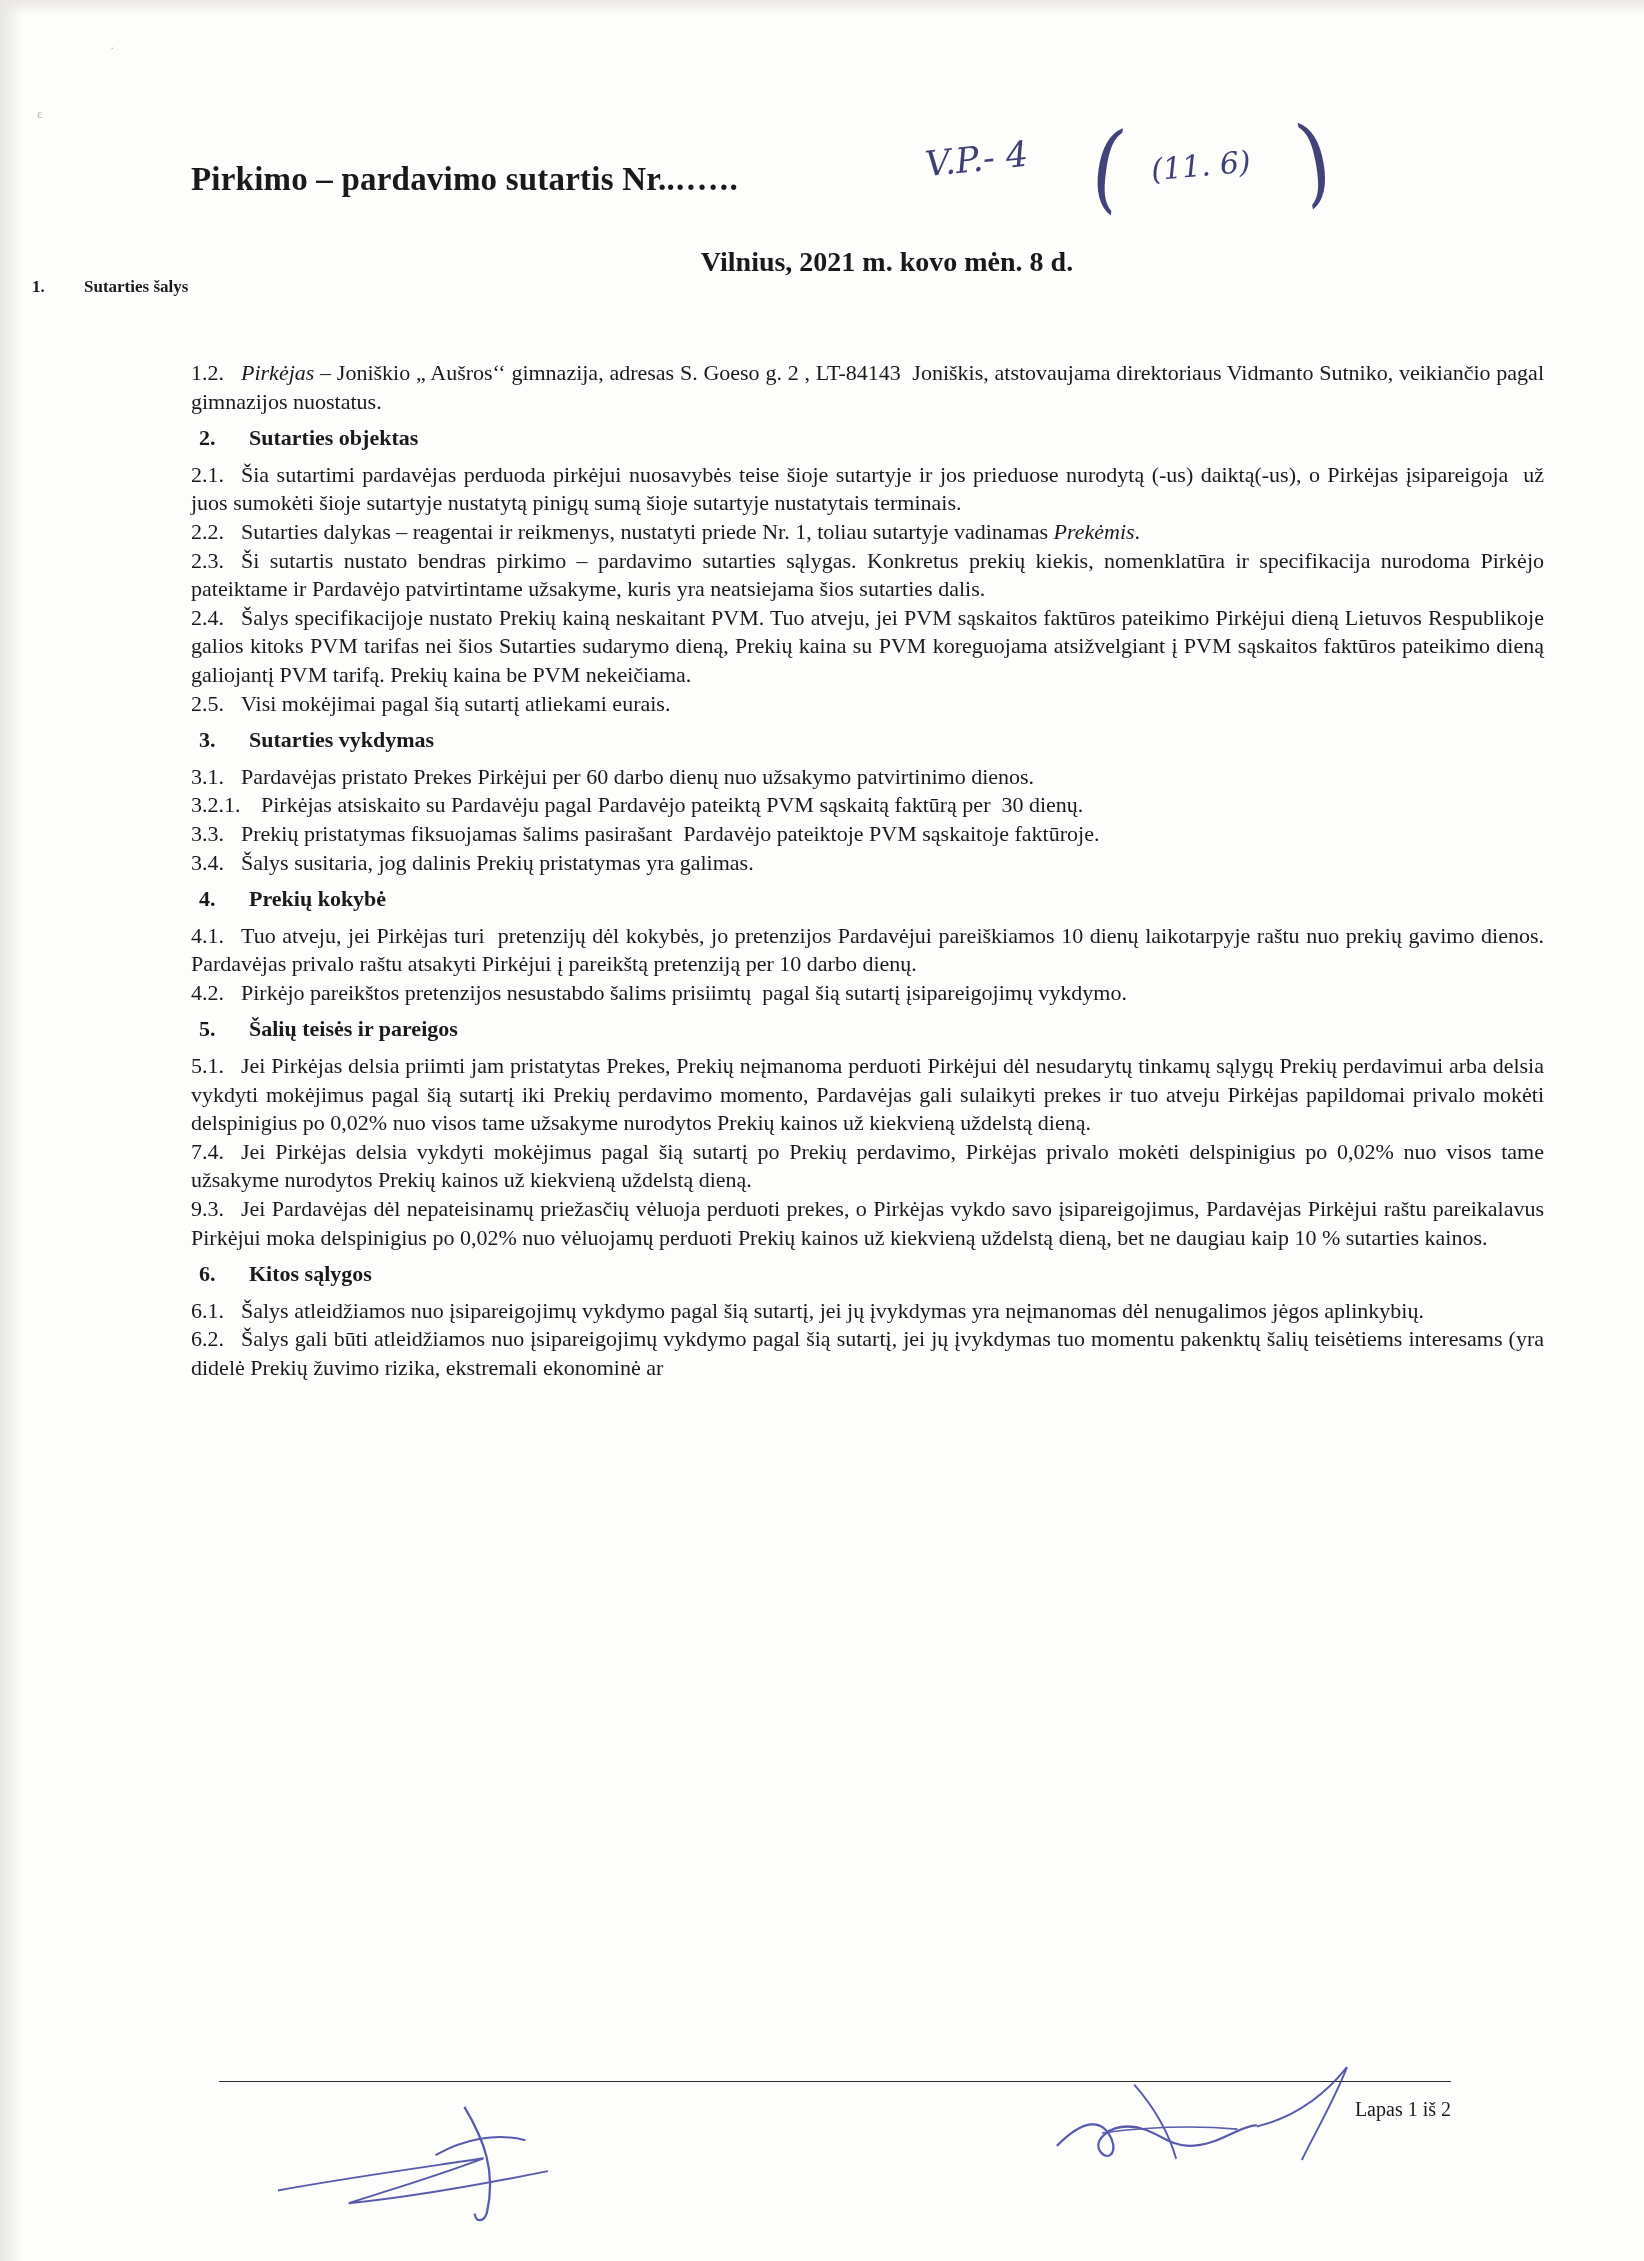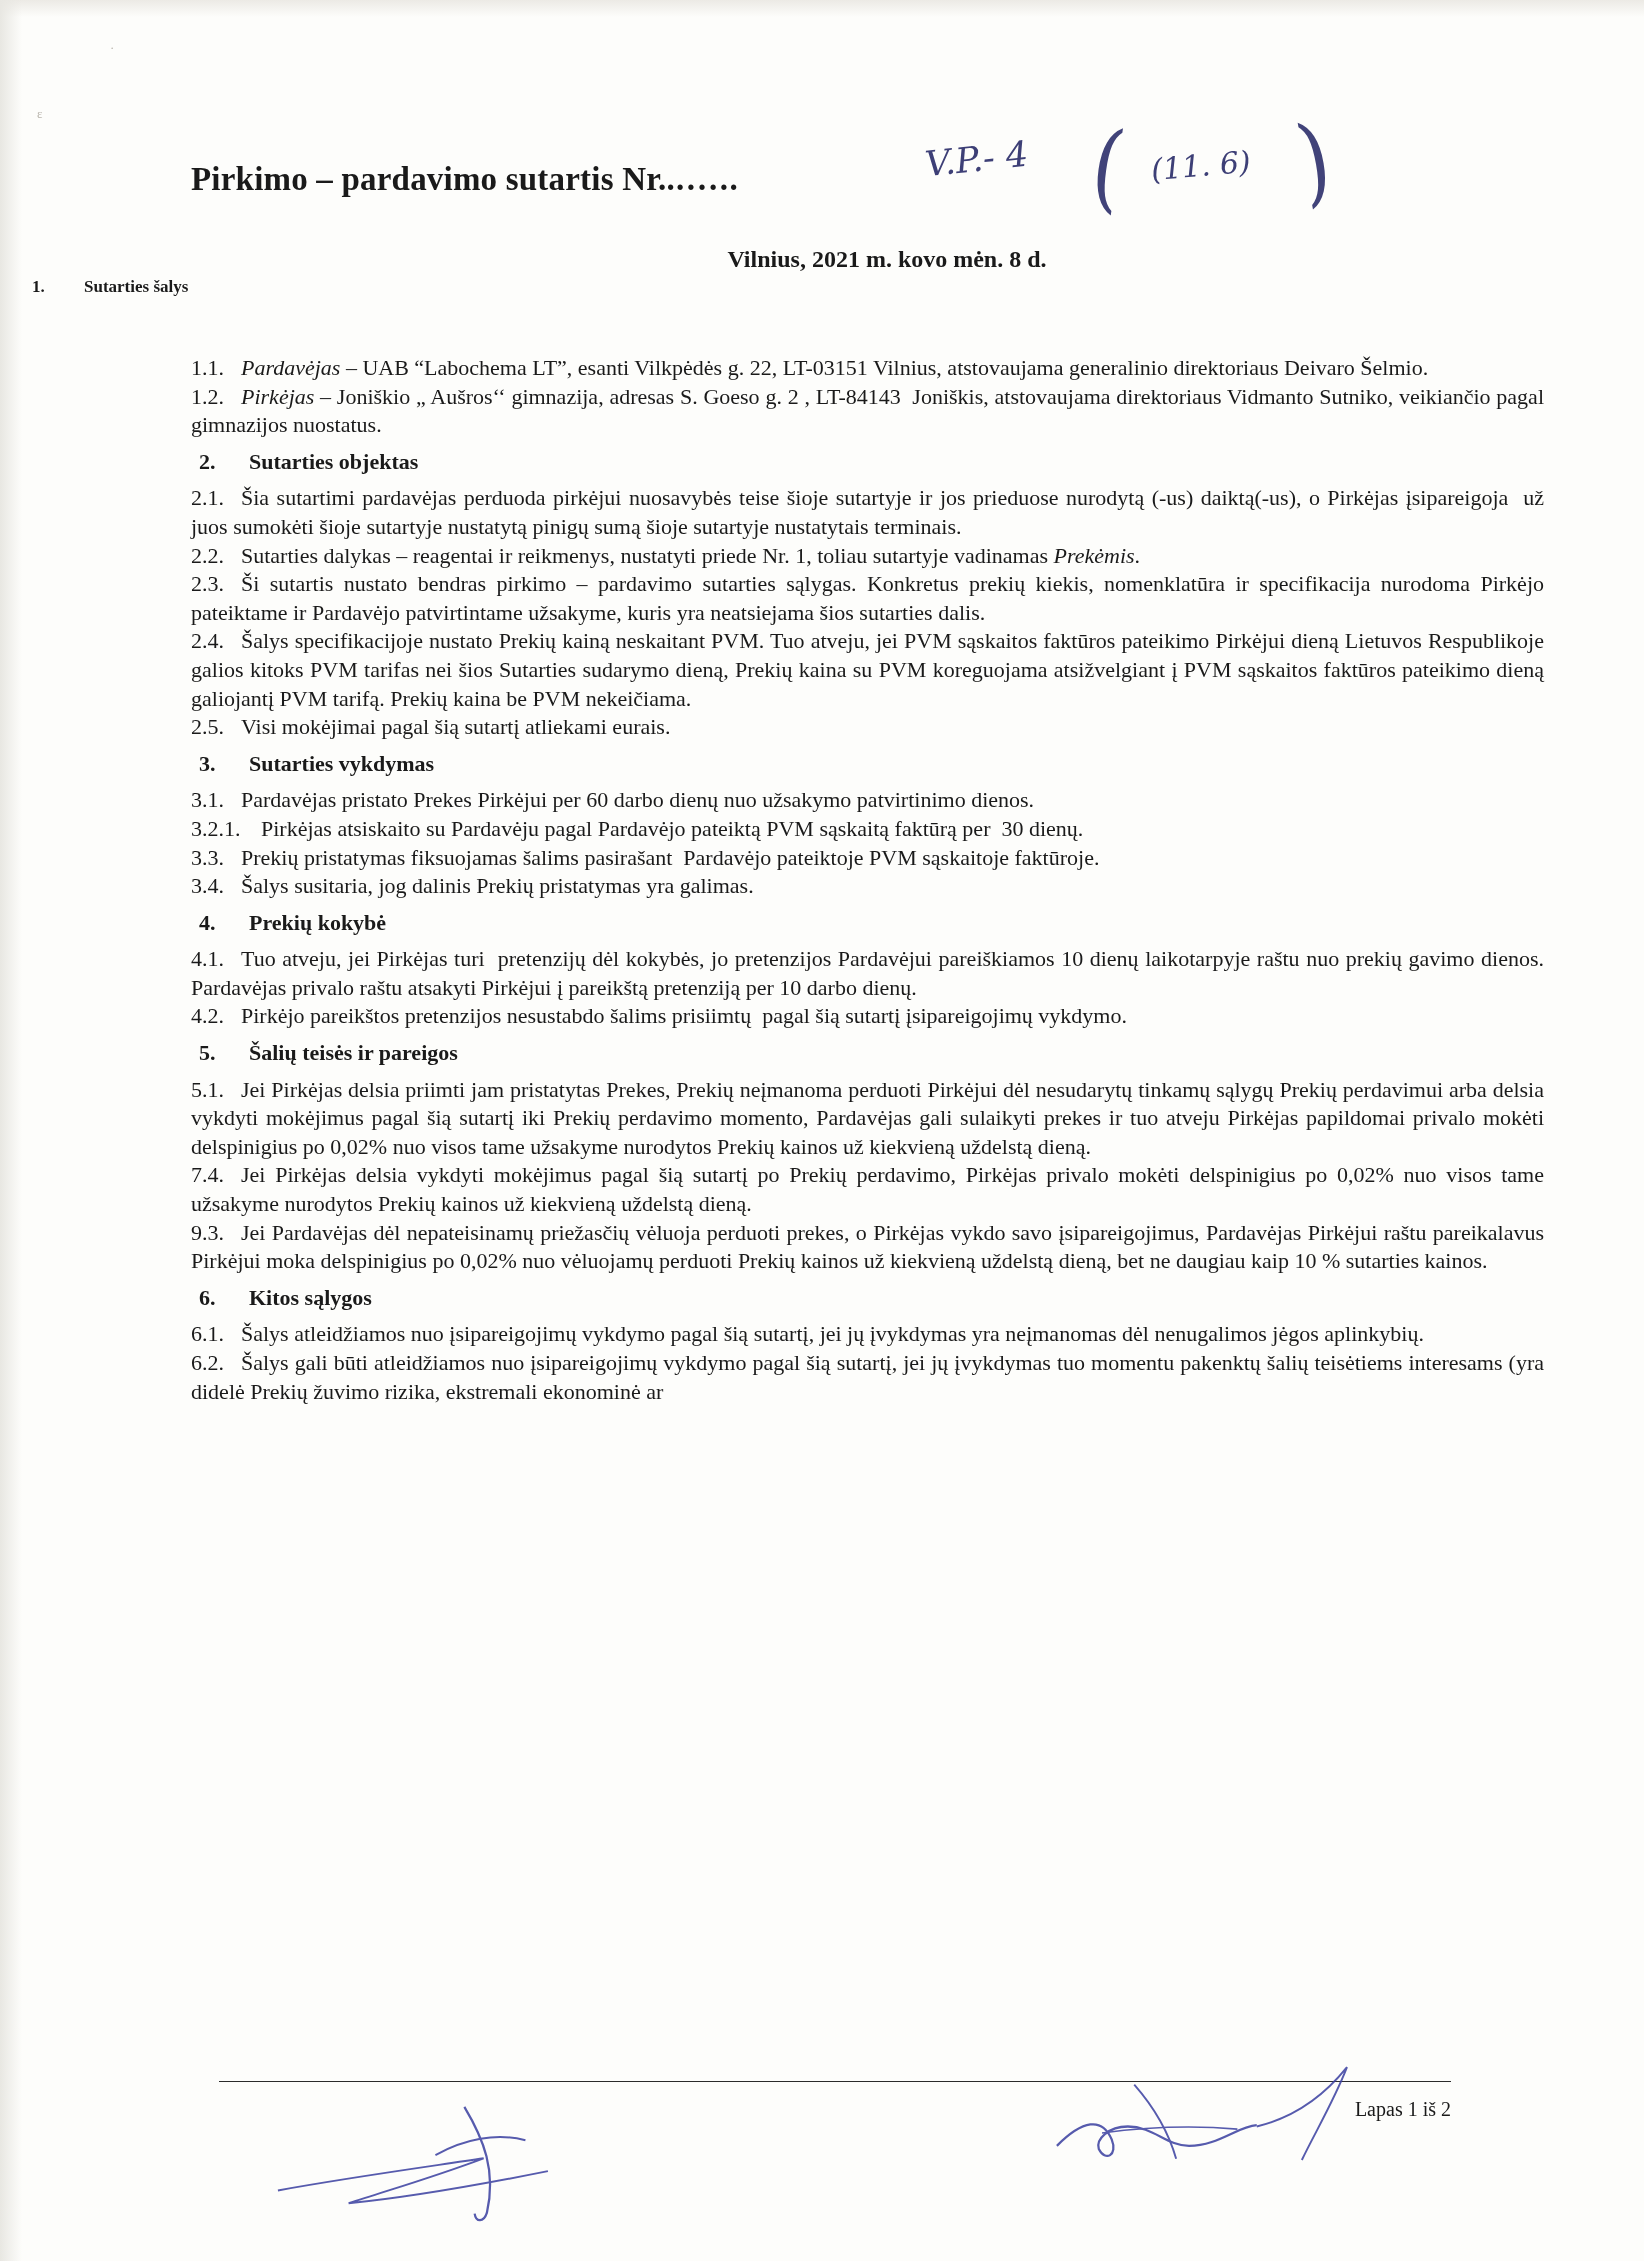--- a/index.html
+++ b/index.html
@@ -104,21 +104,21 @@
     font-style: italic;
     font-size: 30px;
     color: #2d2f6b;
     transform: rotate(-5deg);
     white-space: nowrap;
     opacity: .92;
   }
 
   .city-date {
     text-align: center;
-    font-size: 24px;
+    font-size: 28px;
     font-weight: bold;
     margin-top: 14px;
     margin-left: 39px;
   }
   .section-1-head {
     position: absolute;
     left: 32px;
     top: 277px;
     font-size: 17px;
     font-weight: bold;
@@ -212,21 +212,20 @@
       <span class="handwritten-no">V.P.- 4</span>
       <span class="handwritten-paren">(</span>
       <span class="handwritten-inner">(11. 6)</span>
       <span class="handwritten-paren2">)</span>
     </div>
 
     <div class="city-date">Vilnius, 2021 m. kovo mėn. 8 d.</div>
 
     <div class="body-block">
 
-      <p class="para"><span class="lbl">1.1.</span><span class="ital">Pardavėjas</span> – UAB “Labochema LT”, esanti Vilkpėdės g. 22, LT-03151 Vilnius, atstovaujama generalinio direktoriaus Deivaro Šelmio.</p>
       <p class="para"><span class="lbl">1.2.</span><span class="ital">Pirkėjas</span> – Joniškio „ Aušros‘‘ gimnazija, adresas S. Goeso g. 2 , LT-84143&nbsp; Joniškis, atstovaujama direktoriaus Vidmanto Sutniko, veikiančio pagal gimnazijos nuostatus.</p>
 
       <p class="head-line"><span class="lbl">2.</span><span>Sutarties objektas</span></p>
       <p class="para"><span class="lbl">2.1.</span>Šia sutartimi pardavėjas perduoda pirkėjui nuosavybės teise šioje sutartyje ir jos prieduose nurodytą (-us) daiktą(-us), o Pirkėjas įsipareigoja&nbsp; už juos sumokėti šioje sutartyje nustatytą pinigų sumą šioje sutartyje nustatytais terminais.</p>
       <p class="para"><span class="lbl">2.2.</span>Sutarties dalykas – reagentai ir reikmenys, nustatyti priede Nr. 1, toliau sutartyje vadinamas <span class="ital">Prekėmis</span>.</p>
       <p class="para"><span class="lbl">2.3.</span>Ši sutartis nustato bendras pirkimo – pardavimo sutarties sąlygas. Konkretus prekių kiekis, nomenklatūra ir specifikacija nurodoma Pirkėjo pateiktame ir Pardavėjo patvirtintame užsakyme, kuris yra neatsiejama šios sutarties dalis.</p>
       <p class="para"><span class="lbl">2.4.</span>Šalys specifikacijoje nustato Prekių kainą neskaitant PVM. Tuo atveju, jei PVM sąskaitos faktūros pateikimo Pirkėjui dieną Lietuvos Respublikoje galios kitoks PVM tarifas nei šios Sutarties sudarymo dieną, Prekių kaina su PVM koreguojama atsižvelgiant į PVM sąskaitos faktūros pateikimo dieną galiojantį PVM tarifą. Prekių kaina be PVM nekeičiama.</p>
       <p class="para"><span class="lbl">2.5.</span>Visi mokėjimai pagal šią sutartį atliekami eurais.</p>
 
       <p class="head-line"><span class="lbl">3.</span><span>Sutarties vykdymas</span></p>

